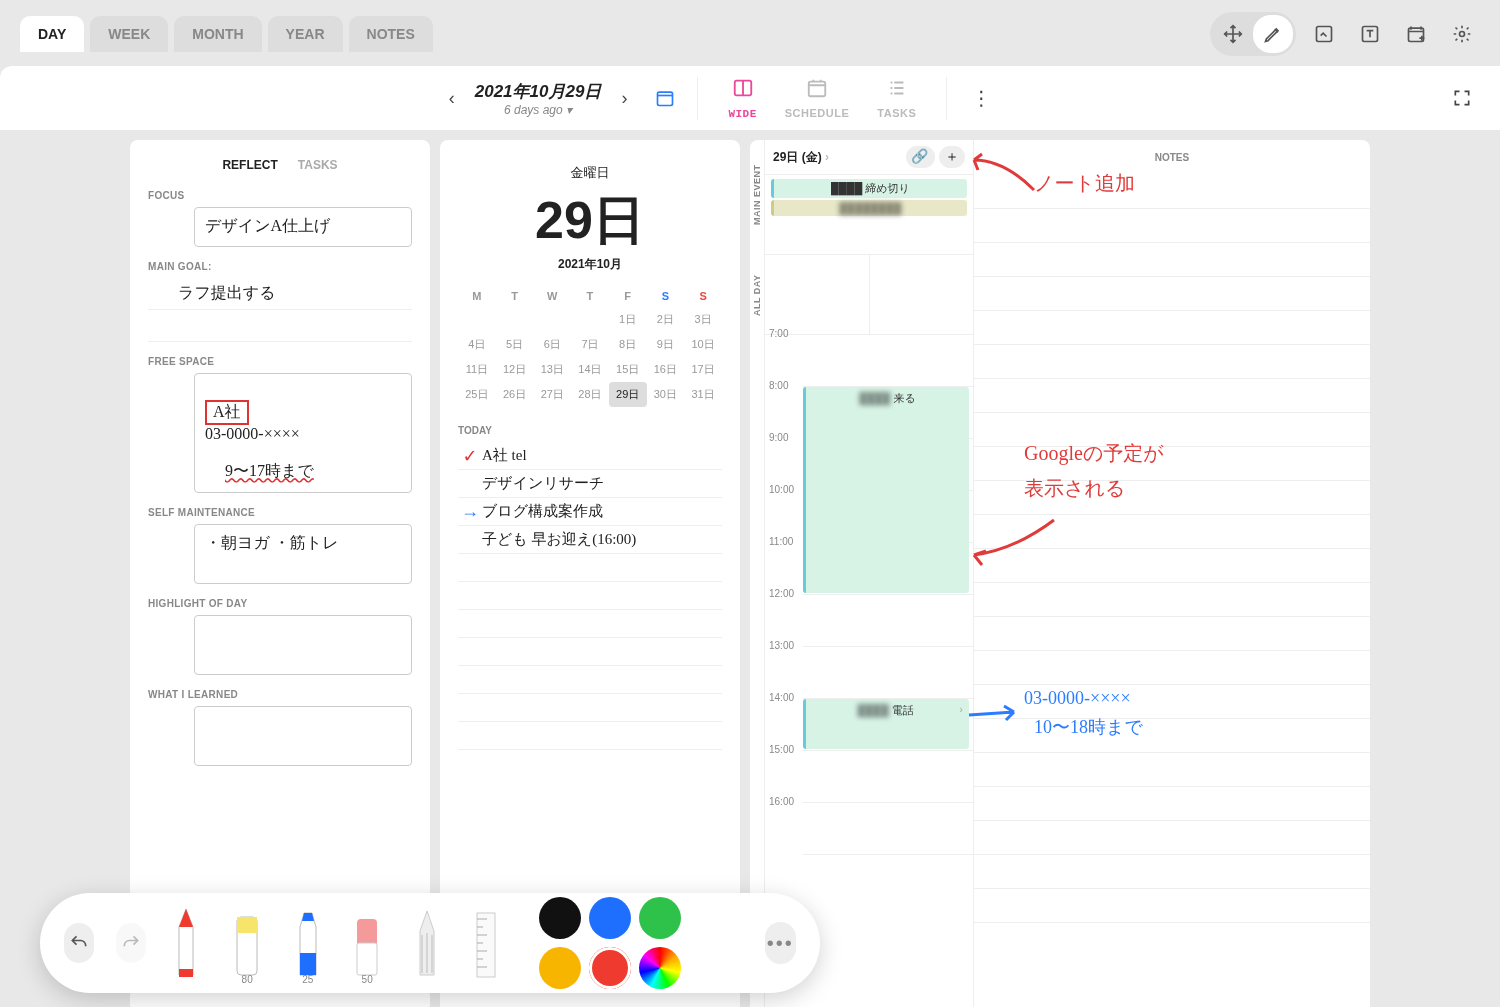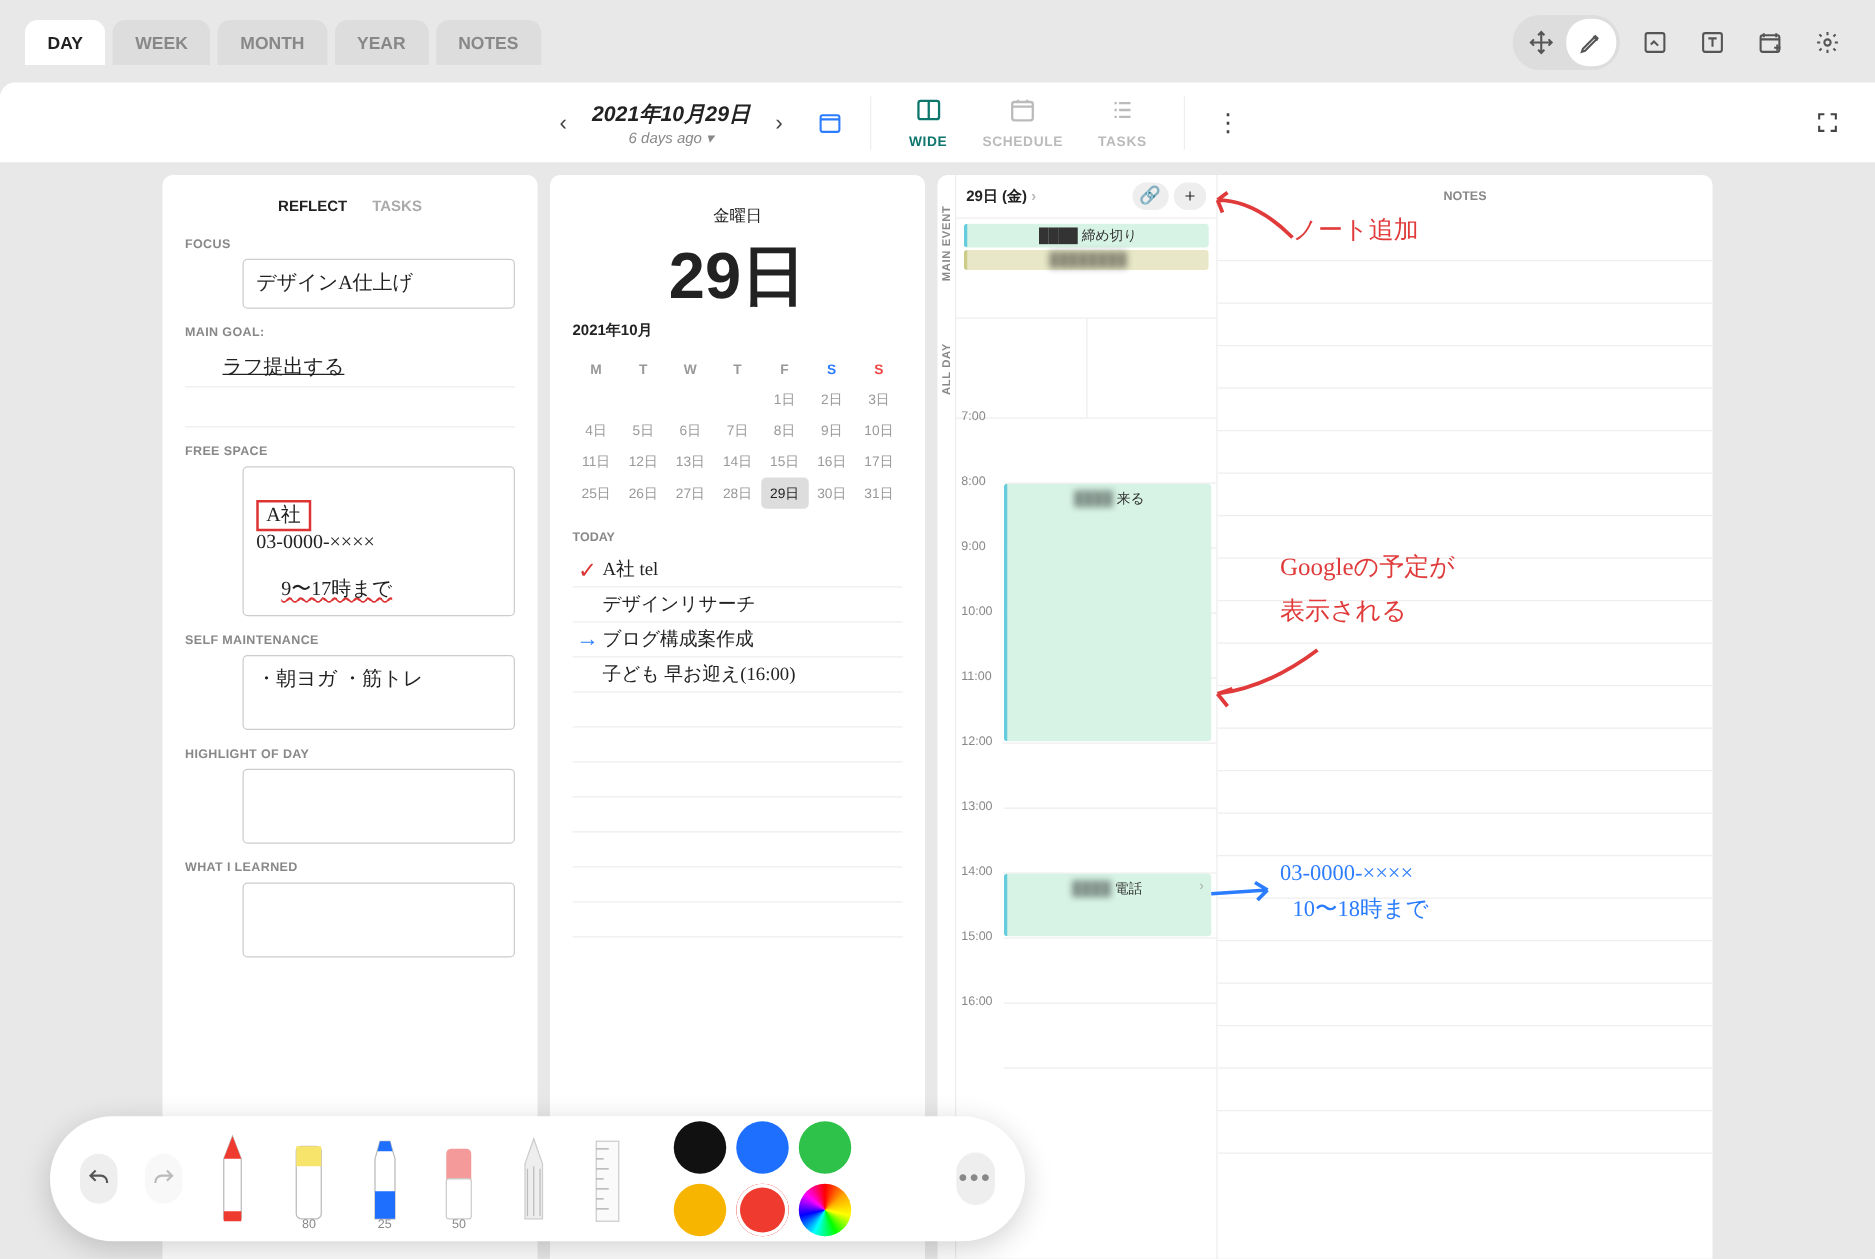--- a/index.html
+++ b/index.html
@@ -60,21 +60,21 @@
 }
 .subbar-center { flex: 1; display: flex; justify-content: center; align-items: center; gap: 14px; }
 .date-nav { display: flex; align-items: center; gap: 14px; }
 .date-title { text-align: center; font-style: italic; }
 .date-title .main { font-weight: 700; font-size: 17px; }
 .date-title .sub { font-size: 12px; color: #888; }
 .nav-chevron { font-size: 18px; cursor: pointer; color: #444; padding: 6px; }
 .calendar-ic { color: #2b7cff; }
 .view-modes { display: flex; gap: 28px; align-items: center; border-left: 1px solid #eee; border-right: 1px solid #eee; padding: 0 30px; }
 .view-mode { text-align: center; cursor: pointer; color: #bbb; }
-.view-mode.active { color: #0f766e; }
+.view-mode.active { color: #ec4899; font-family: Liberation Mono, monospace; }
 .view-mode .lbl { font-size: 11px; font-weight: 700; margin-top: 4px; letter-spacing: 0.5px; }
 .view-mode svg { width: 22px; height: 22px; }
 .kebab { font-size: 20px; cursor: pointer; color: #444; padding: 0 10px; }
 .expand-btn { margin-left: auto; cursor: pointer; color: #444; }
 
 
 .content {
   display: flex;
   gap: 10px;
   padding: 10px 130px 0 130px;
@@ -96,27 +96,27 @@
 
 .reflect-tabs { display: flex; gap: 20px; justify-content: center; font-size: 12px; font-weight: 700; color: #aaa; margin-bottom: 18px; }
 .reflect-tabs .act { color: #222; }
 .sect-label { font-size: 10px; font-weight: 700; color: #888; letter-spacing: 0.3px; margin: 14px 0 6px 0; }
 .box { border: 1px solid #ccc; border-radius: 4px; padding: 8px 10px; min-height: 40px; font-family: "Comic Sans MS", cursive; font-size: 16px; white-space: pre-line; margin-left: 46px; }
 .box.tall { min-height: 120px; }
 .box.med  { min-height: 60px; }
 .free-space { position: relative; }
 .redbox { display: inline-block; border: 2px solid #d33; padding: 0 6px; margin-right: 6px; }
 .wavy { text-decoration: underline wavy #d33; }
-.lined-row { border-bottom: 1px solid #eee; min-height: 32px; padding: 4px 8px; font-family: "Comic Sans MS", cursive; font-size: 16px; display:flex; align-items:center;text-decoration:underline; }
+.lined-row { border-bottom: 1px solid #eee; min-height: 32px; padding: 4px 8px; font-family: "Comic Sans MS", cursive; font-size: 16px; display:flex; align-items:center; }
 .lined-row.indent { padding-left: 30px; }
 
 
 .dow { text-align: center; font-size: 13px; margin-top: 6px; }
 .bigday { text-align: center; font-size: 52px; font-weight: 700; margin: 4px 0 0 0; }
-.ym { font-size: 12px; font-weight: 600; margin-bottom: 12px; }
+.ym { text-align: center; font-size: 12px; font-weight: 600; margin-bottom: 12px; }
 .mini-cal { font-size: 11px; color: #999; text-align: center; }
 .mini-cal table { width: 100%; border-collapse: collapse; }
 .mini-cal th, .mini-cal td { padding: 5px 0; }
 .mini-cal th.sat { color: #2b7cff; }
 .mini-cal th.sun { color: #e44; }
 .mini-cal td.today { background: #ddd; border-radius: 4px; color: #222; }
 .today-label { font-size: 10px; font-weight: 700; color: #888; margin: 18px 0 6px 0; }
 .today-list .row { display: flex; align-items: center; border-bottom: 1px solid #eee; min-height: 28px; font-family: "Comic Sans MS", cursive; font-size: 15px; padding: 2px 0; }
 .today-list .mark { width: 24px; text-align: center; font-size: 18px; }
 .mark.red { color: #d33; }

